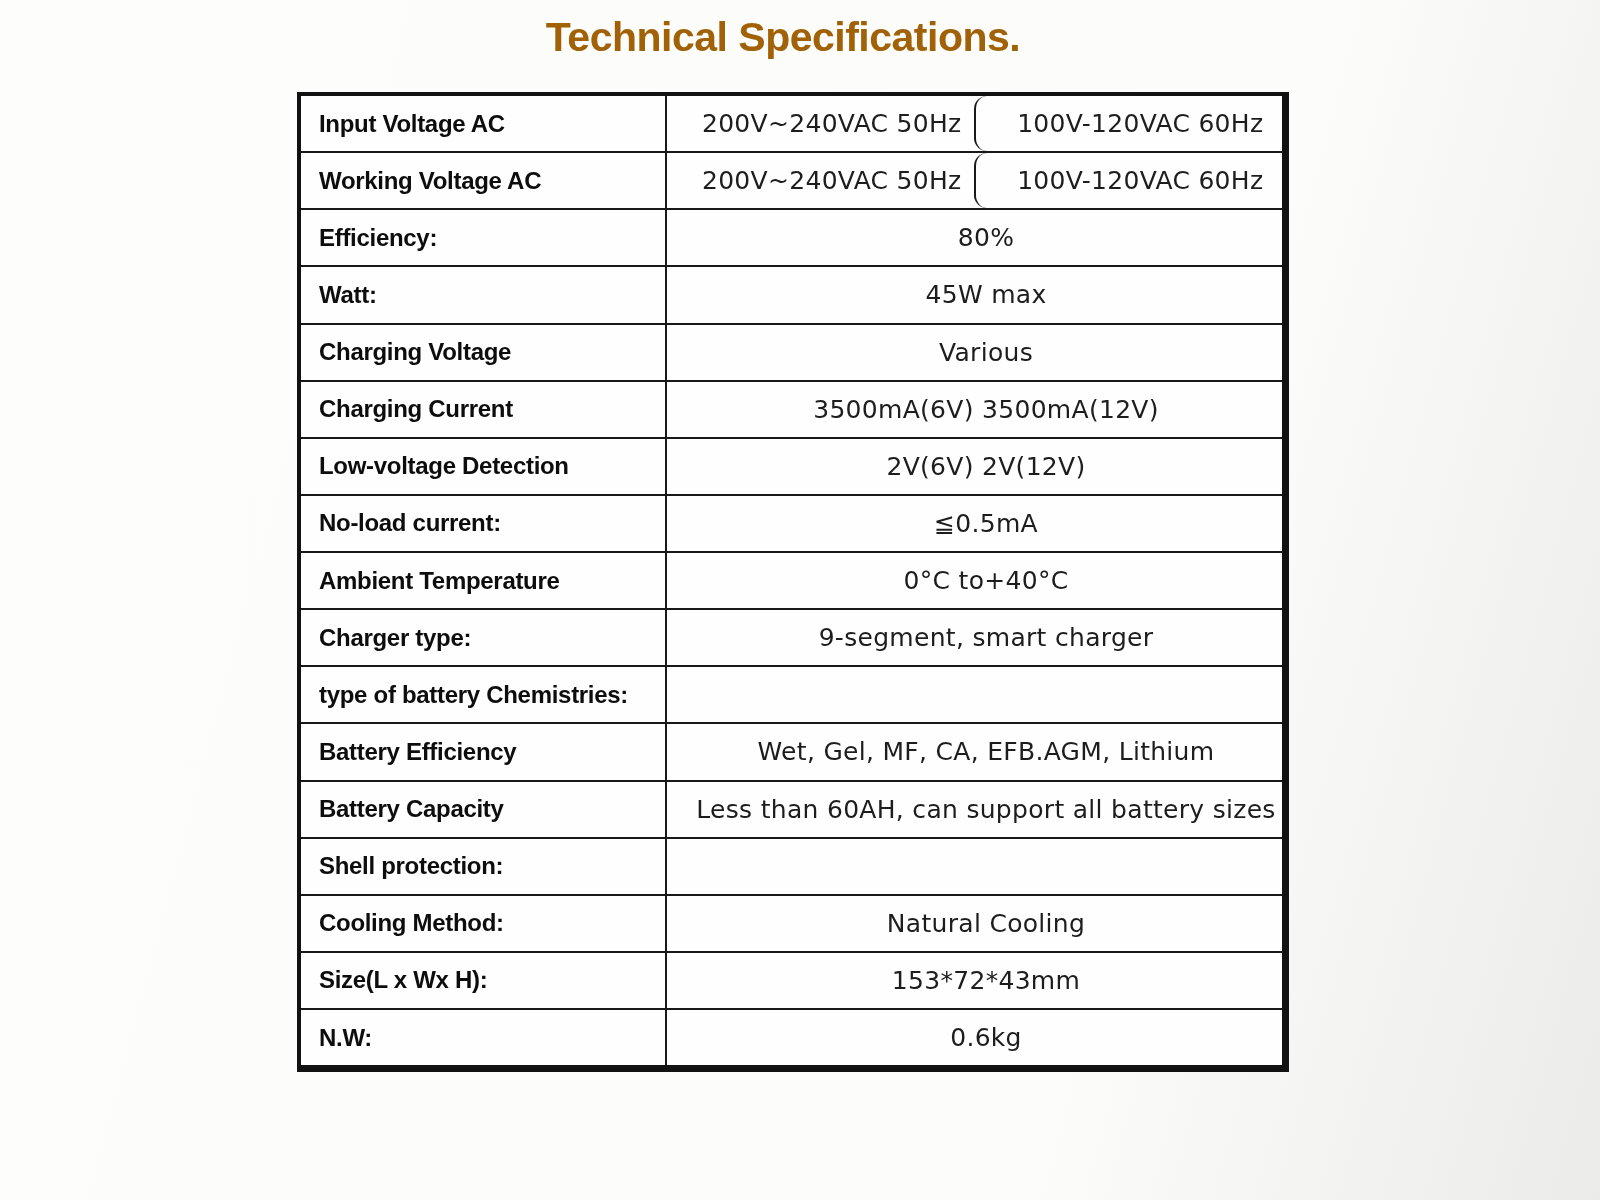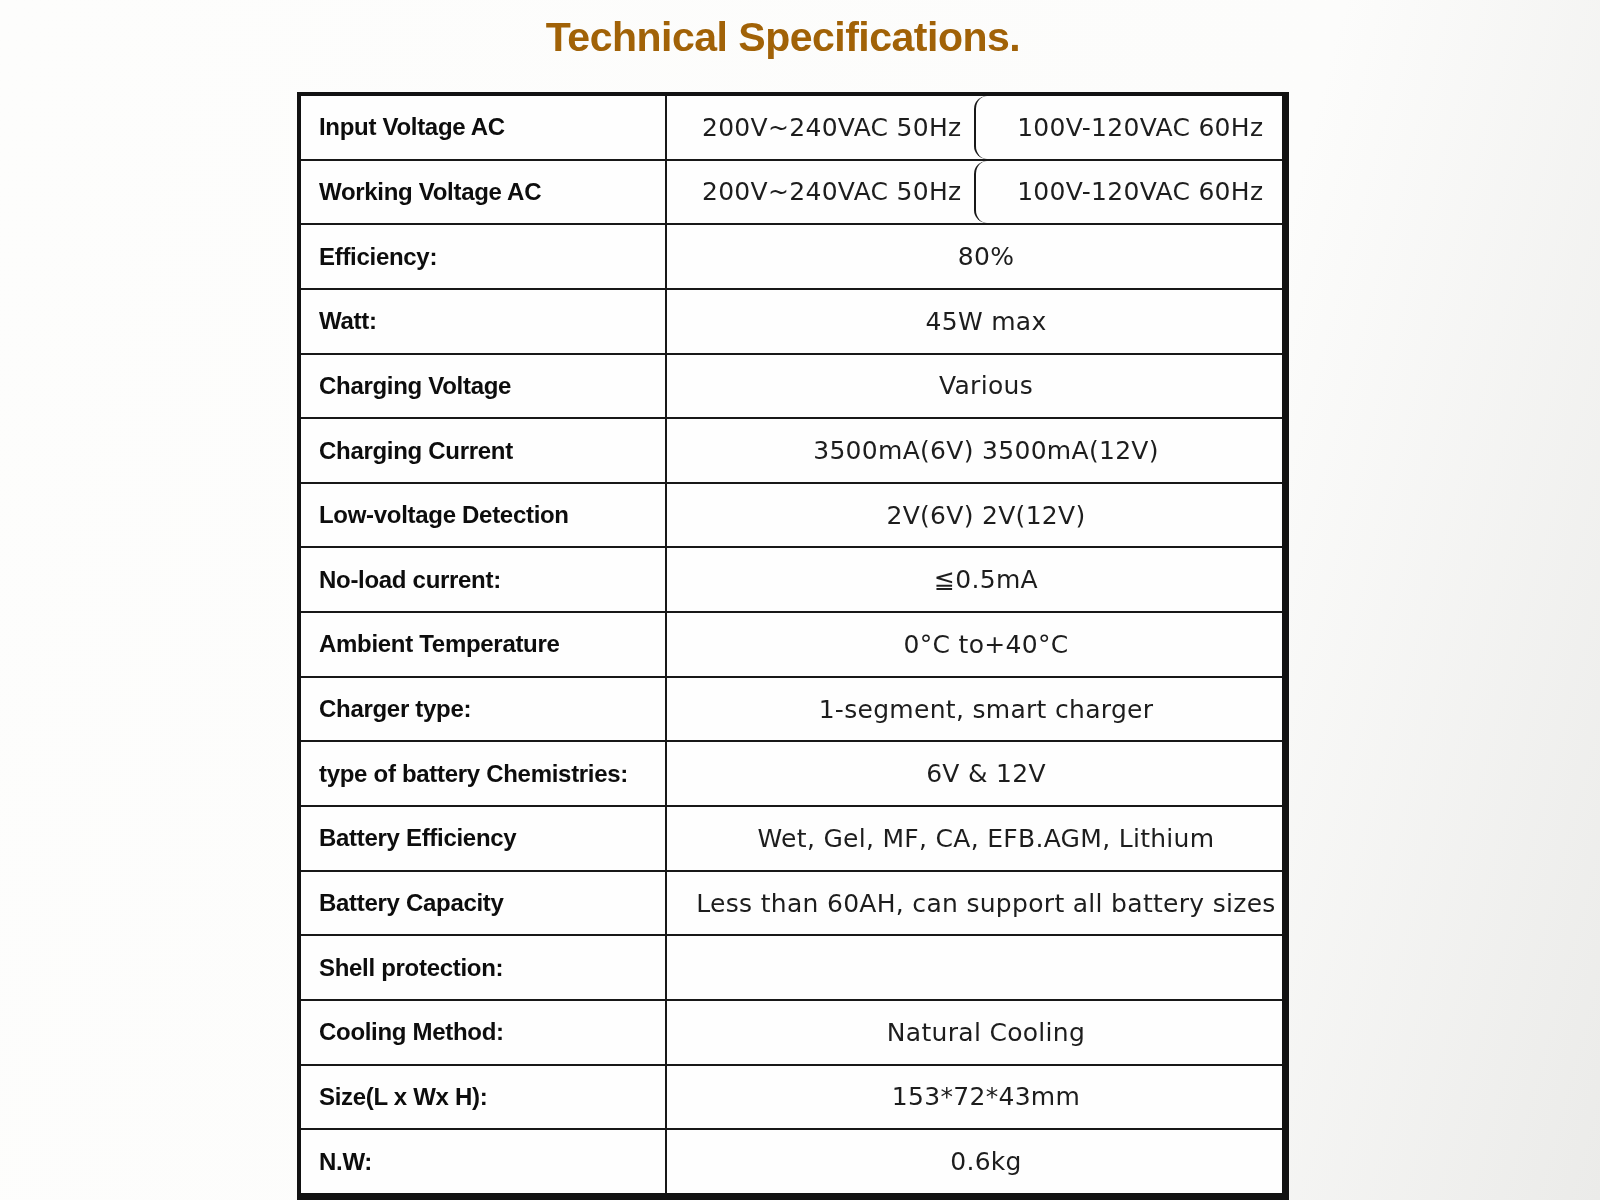--- a/index.html
+++ b/index.html
@@ -25,21 +25,21 @@
     font-size: 41px;
     font-weight: bold;
     letter-spacing: -0.5px;
     color: #a16207;
   }
   .spec-table {
     position: absolute;
     left: 297px;
     top: 92px;
     width: 992px;
-    height: 1108px;
+    height: 980px;
     box-sizing: border-box;
     background: #fefefe;
     border: 4px solid #121212;
     border-right-width: 7px;
     border-bottom-width: 7px;
     display: flex;
     flex-direction: column;
   }
   .spec-row {
     flex: 1 1 0;
@@ -132,26 +132,25 @@
       <div class="cell cell-value">≦0.5mA</div>
     </div>
 
     <div class="spec-row">
       <div class="cell cell-label">Ambient Temperature</div>
       <div class="cell cell-value">0°C to+40°C</div>
     </div>
 
     <div class="spec-row">
       <div class="cell cell-label">Charger type:</div>
-      <div class="cell cell-value">1-segment, smart charger</div>
+      <div class="cell cell-value">9-segment, smart charger</div>
     </div>
 
     <div class="spec-row">
       <div class="cell cell-label">type of battery Chemistries:</div>
-      <div class="cell cell-value">6V &amp; 12V</div>
     </div>
 
     <div class="spec-row">
       <div class="cell cell-label">Battery Efficiency</div>
       <div class="cell cell-value">Wet, Gel, MF, CA, EFB.AGM, Lithium</div>
     </div>
 
     <div class="spec-row">
       <div class="cell cell-label">Battery Capacity</div>
       <div class="cell cell-value">Less than 60AH, can support all battery sizes</div>

